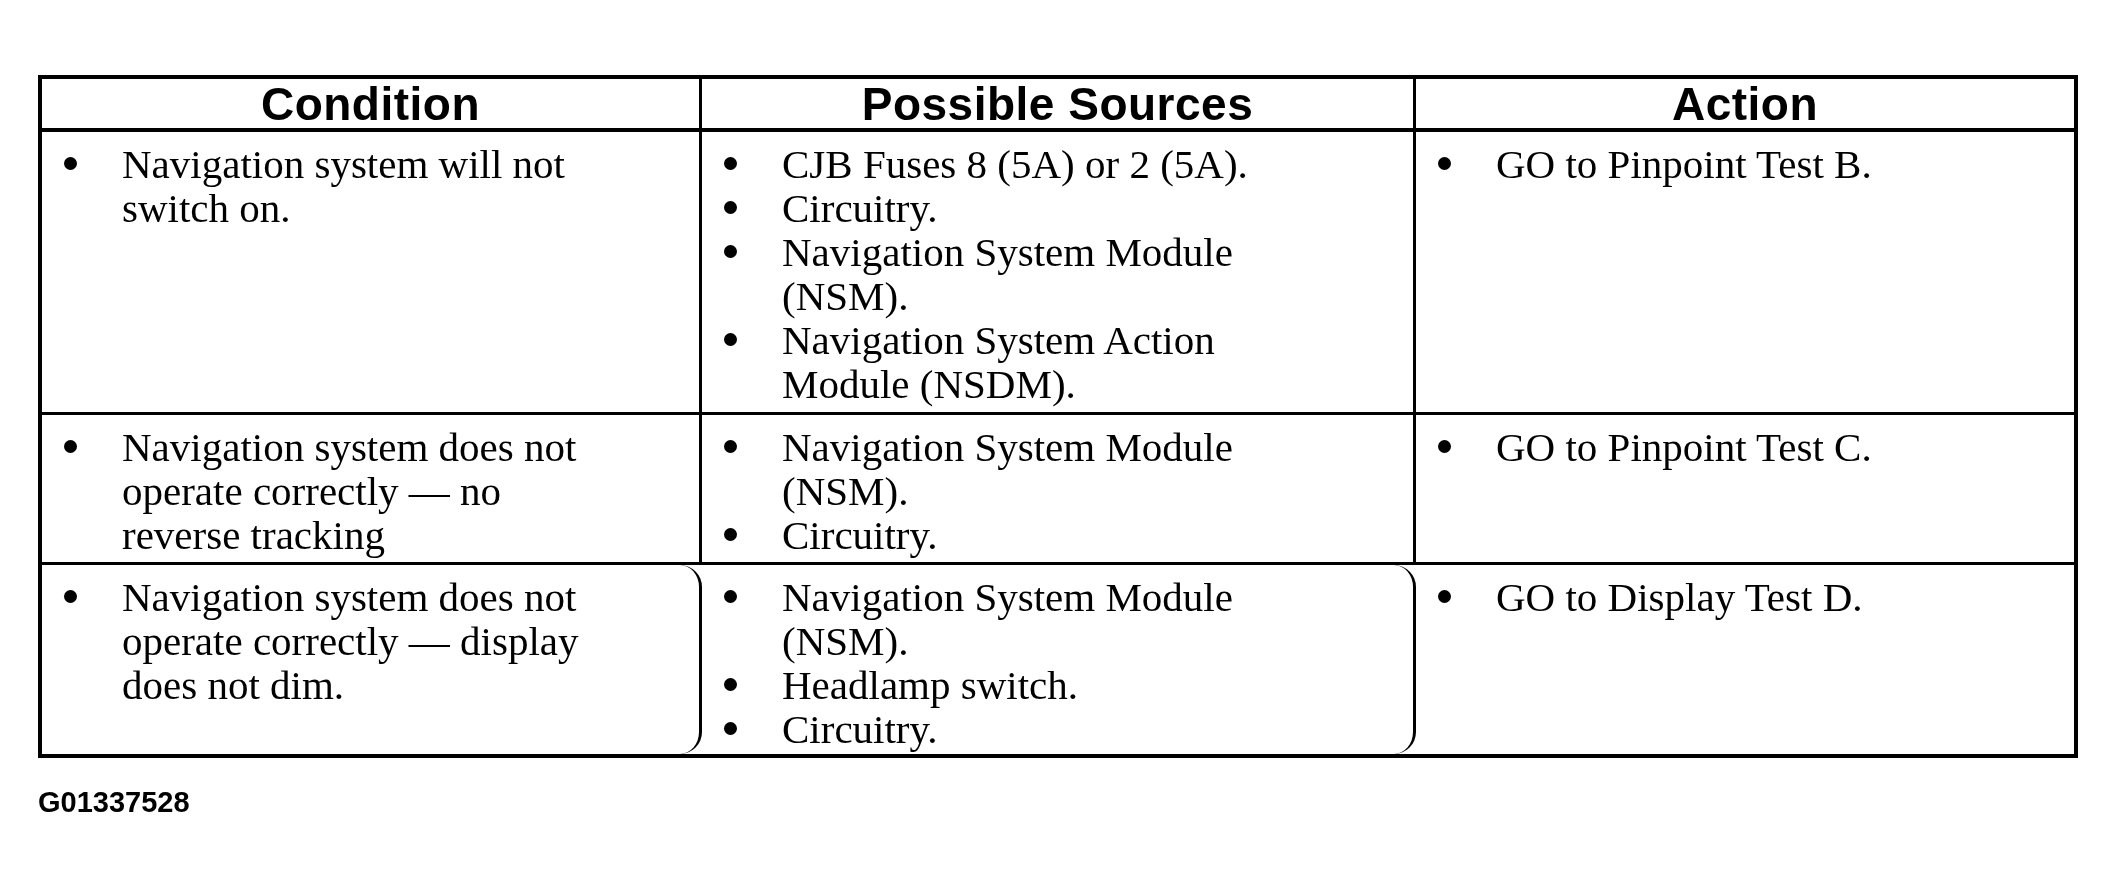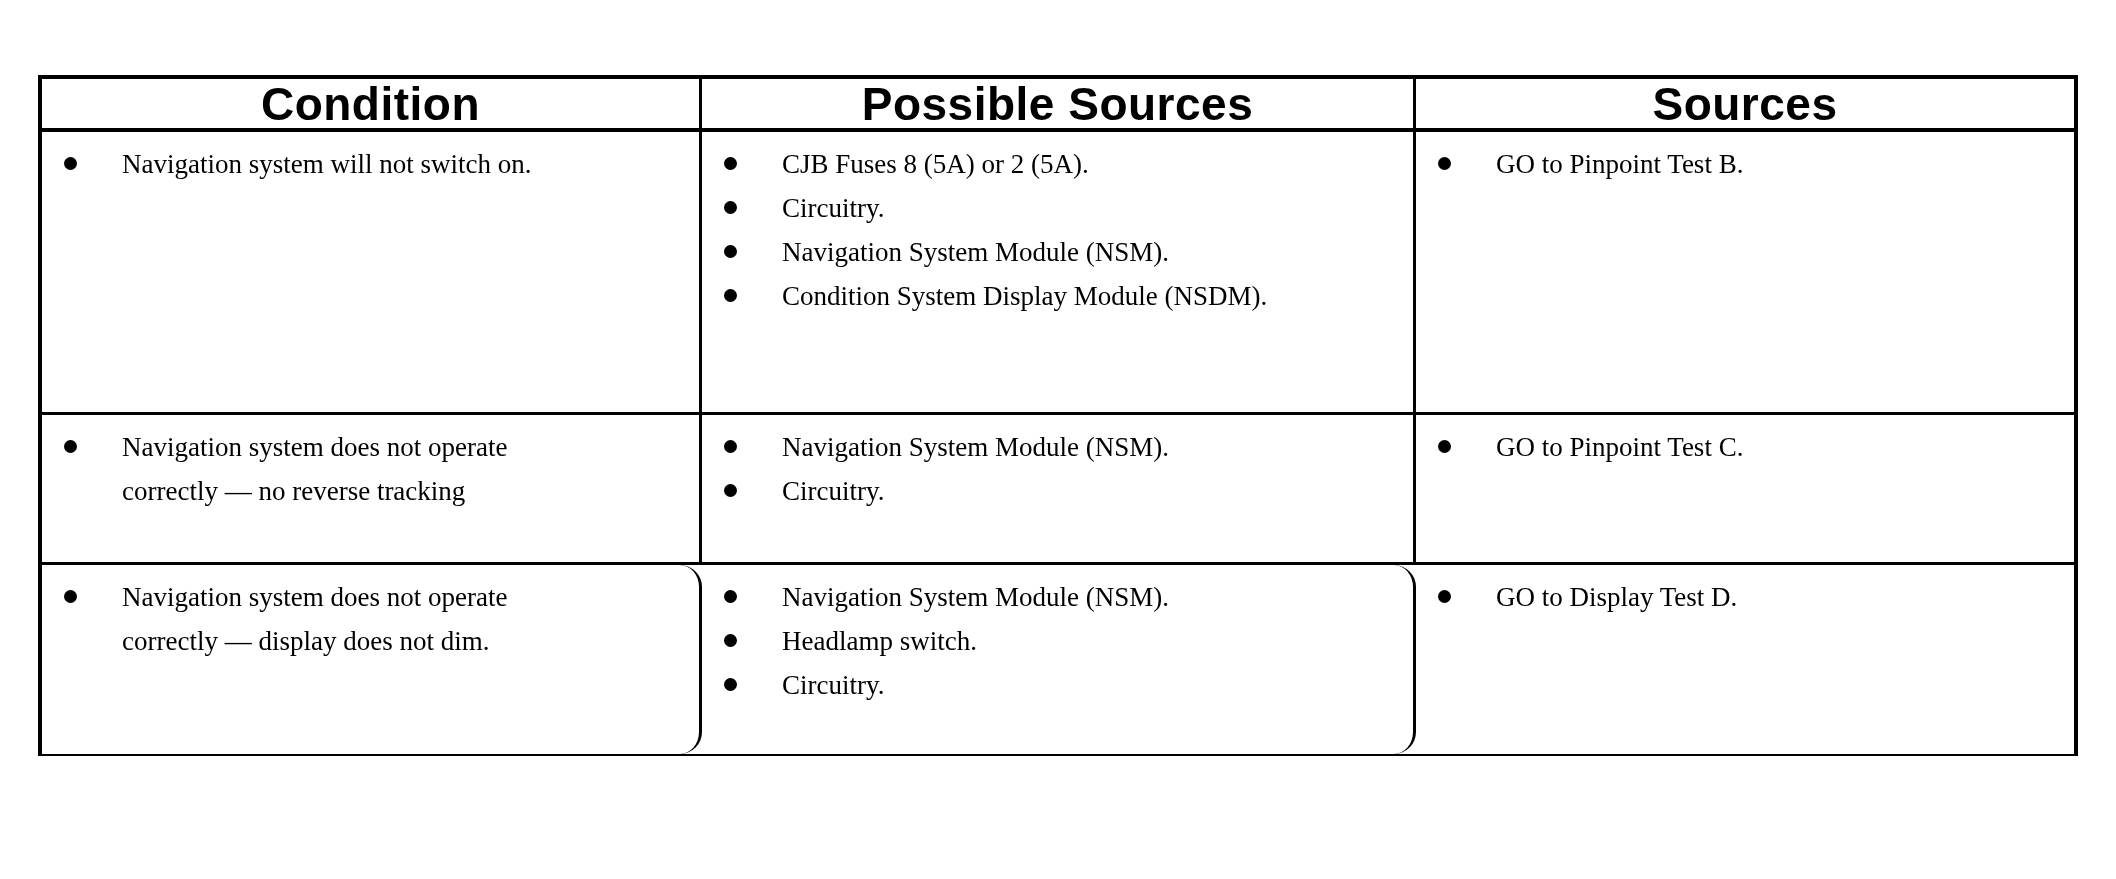--- a/index.html
+++ b/index.html
@@ -1,21 +1,21 @@
 <!DOCTYPE html>
 <html><head>
 <meta charset="utf-8">
 <style>
   * { box-sizing: border-box; }
   html, body { margin: 0; padding: 0; background: #ffffff; }
 
   .page {
     position: relative;
     width: 2116px;
-    height: 756px;
+    height: 879px;
     background: #ffffff;
     color: #000000;
     overflow: hidden;
   }
 
   .diag-table {
     position: absolute;
     left: 38px;
     top: 75px;
     width: 2040px;
@@ -43,21 +43,21 @@
     display: flex;
     align-items: center;
     justify-content: center;
     border-bottom: 4px solid #000000;
     letter-spacing: 0.5px;
   }
 
   
   .td {
     font-family: "Liberation Serif", serif;
-    font-size: 27px;
+    font-size: 41px;
     line-height: 44px;
     border-bottom: 3px solid #000000;
   }
   .row-last { border-bottom: none; border-radius: 22px; }
 
   ul.blist {
     list-style: none;
     margin: 0;
     padding: 10px 0 0 0;
   }
@@ -100,21 +100,21 @@
 
   <div class="diag-table">
 
     <div class="cell th col-1">
       <span>Condition</span>
     </div>
     <div class="cell th col-2">
       <span>Possible Sources</span>
     </div>
     <div class="cell th col-3">
-      <span>Sources</span>
+      <span>Action</span>
     </div>
 
     <div class="cell td col-1">
       <ul class="blist">
         <li class="bitem">
           <span class="bullet-icon"></span>
           <span class="bitem-text">Navigation system will not switch on.</span>
         </li>
       </ul>
     </div>
@@ -127,21 +127,21 @@
         <li class="bitem">
           <span class="bullet-icon"></span>
           <span class="bitem-text">Circuitry.</span>
         </li>
         <li class="bitem">
           <span class="bullet-icon"></span>
           <span class="bitem-text">Navigation System Module (NSM).</span>
         </li>
         <li class="bitem">
           <span class="bullet-icon"></span>
-          <span class="bitem-text">Condition System Display Module (NSDM).</span>
+          <span class="bitem-text">Navigation System Action Module (NSDM).</span>
         </li>
       </ul>
     </div>
     <div class="cell td col-3">
       <ul class="blist">
         <li class="bitem">
           <span class="bullet-icon"></span>
           <span class="bitem-text">GO to Pinpoint Test B.</span>
         </li>
       </ul>

